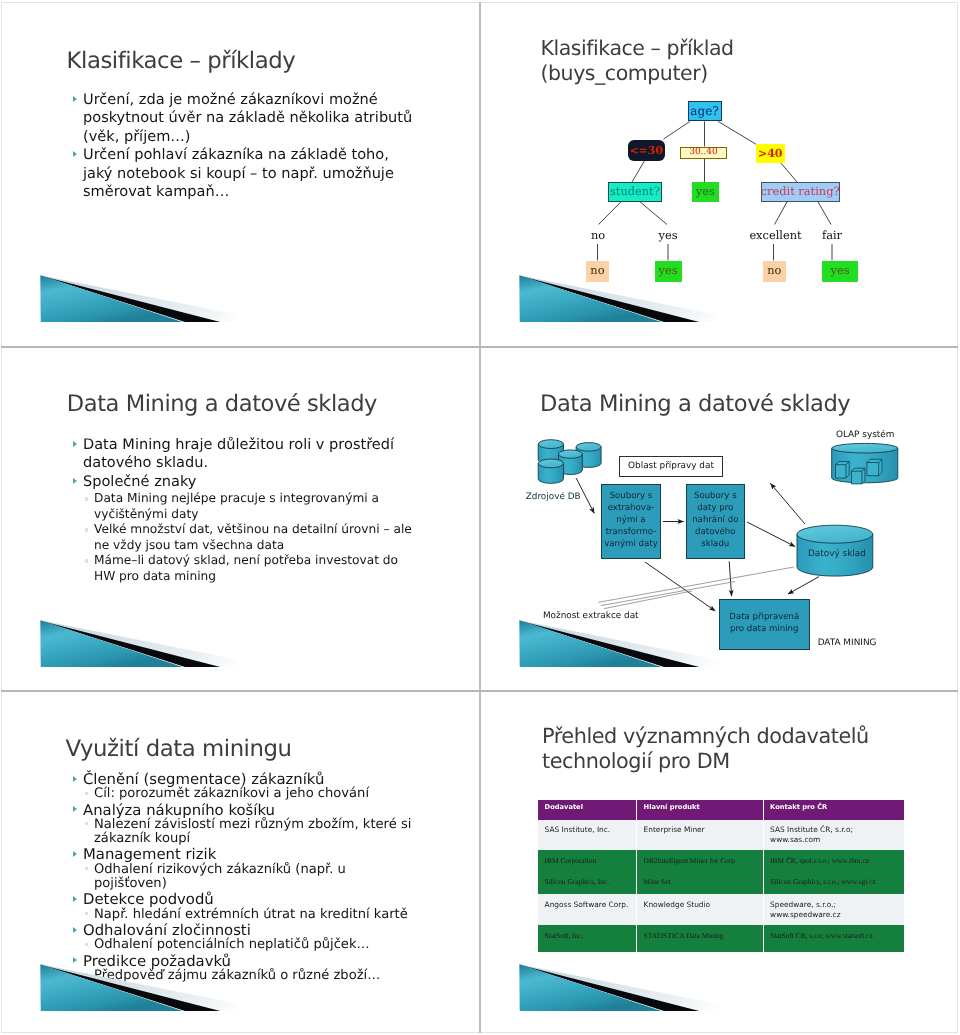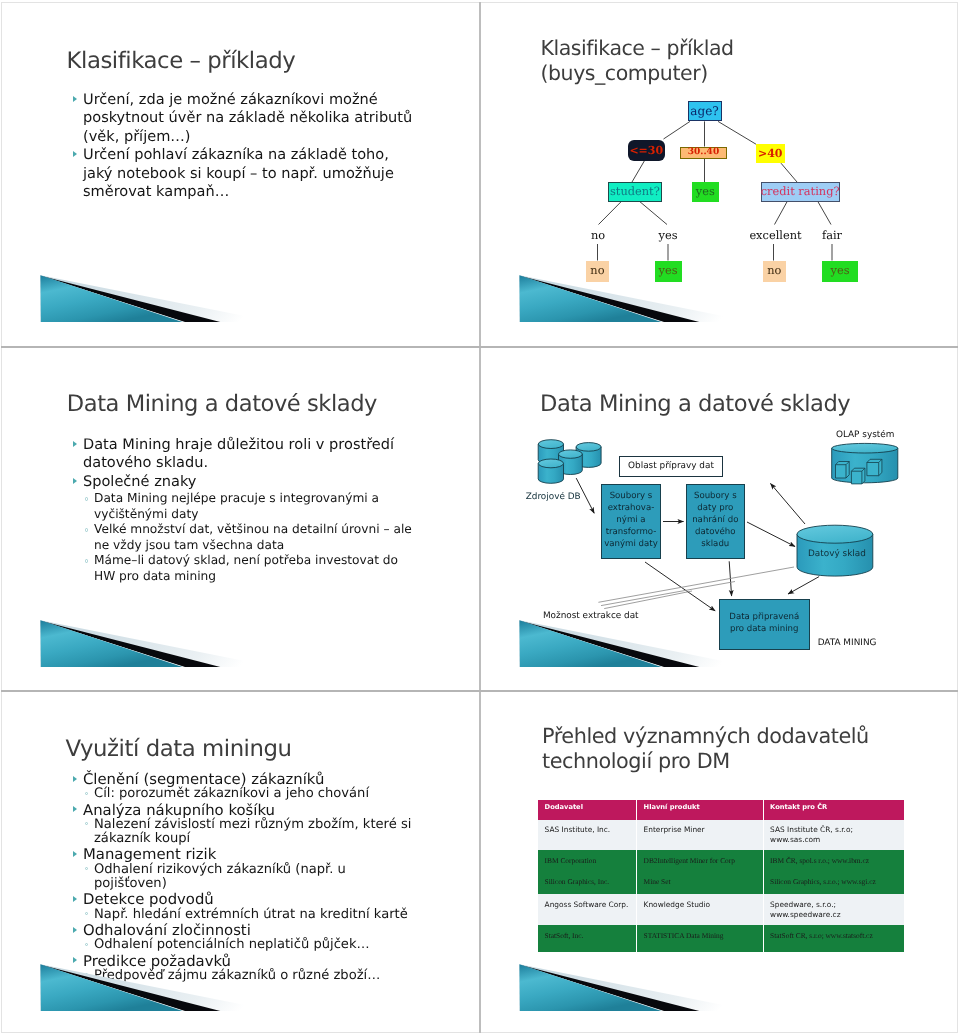--- a/index.html
+++ b/index.html
@@ -41,21 +41,21 @@
   .dbox{position:absolute;box-sizing:border-box;background:#2d9cba;border:1px solid #17404d;
         color:#0d2833;font-size:8.6px;line-height:11.85px;text-align:center;display:flex;
         align-items:center;justify-content:center;white-space:pre-line;}
   .wbox{position:absolute;box-sizing:border-box;background:#ffffff;border:1px solid #1b3440;
         color:#111;font-size:8.9px;display:flex;align-items:center;justify-content:center;}
   .dlabel{position:absolute;color:#121212;font-size:8.9px;white-space:nowrap;line-height:11px;}
   .cyllab{position:absolute;color:#102e38;font-size:8.9px;white-space:nowrap;line-height:11px;}
 
   
   .tbl{position:absolute;border-collapse:collapse;table-layout:fixed;}
-  .tbl th{background:#be185d;color:#ffffff;font-weight:700;text-align:left;
+  .tbl th{background:#701a75;color:#ffffff;font-weight:700;text-align:left;
           font-size:6.7px;height:20.5px;padding:0 0 0 6.6px;vertical-align:top;
           padding-top:3.6px;box-sizing:border-box;border-right:0.9px solid #ffffff;}
   .tbl td{color:#1a1a1a;font-size:7.4px;text-align:left;padding:5.4px 4px 4px 6.6px;
           vertical-align:top;white-space:pre-line;line-height:9.8px;
           border-right:0.8px solid #ffffff;}
   .tbl th.c2,.tbl td.c2{border-right:none;}
   .tbl tr.ra td{background:#eef2f5;}
   .tbl tr.rb td{background:#15803d;font-family:Liberation Serif, serif;}
   .deco{position:absolute;}
   .deco svg{display:block;}
@@ -191,21 +191,21 @@
         <path d="M307,199.8 L294.5,222.5"></path>
         <path d="M338,199.8 L351,222.5"></path>
         <path d="M117.5,242 L117.5,258.5"></path>
         <path d="M188,242 L188,258.5"></path>
         <path d="M293.5,242 L293.5,258.5"></path>
         <path d="M352,242 L352,258.5"></path>
       </g>
     </svg>
     <div class="tnode" style="left:207.5px;top:98.5px;width:34px;height:20.5px;background:#2ec2ef;border:1.6px solid #1a3365;color:#0b2a6b;font-size:12px;">age?</div>
     <div class="tnode" style="left:147.5px;top:138px;width:37.5px;height:21px;background:#0f172a;color:#d82000;font-size:11px;font-weight:700;border-radius:6px;">&lt;=30</div>
-    <div class="tnode" style="left:200px;top:144.5px;width:47px;height:12.5px;background:#fdba74;border:1px solid #7a6a00;color:#d82000;font-size:9px;font-weight:700;">30..40</div>
+    <div class="tnode" style="left:200px;top:144.5px;width:47px;height:12.5px;background:#fef9c3;border:1px solid #7a6a00;color:#d82000;font-size:9px;font-weight:400;">30..40</div>
     <div class="tnode" style="left:275.5px;top:142.2px;width:29.5px;height:19px;background:#ffff00;color:#d82000;font-size:11px;font-weight:700;">&gt;40</div>
     <div class="tnode" style="left:128px;top:180px;width:53.8px;height:19.8px;background:#10eec2;border:1.3px solid #1d4a4a;color:#117a84;font-size:11.4px;">student?</div>
     <div class="tnode" style="left:212px;top:180px;width:26.5px;height:19.8px;background:#22dd22;color:#1f6b1f;font-size:11.4px;">yes</div>
     <div class="tnode" style="left:280.5px;top:180px;width:79.2px;height:19.8px;background:#9ecdf5;border:1.3px solid #44506a;color:#d4335e;font-size:11.4px;">credit rating?</div>
     <div class="elab" style="left:118px;top:227.5px;">no</div>
     <div class="elab" style="left:188px;top:227.5px;">yes</div>
     <div class="elab" style="left:295.5px;top:227.5px;">excellent</div>
     <div class="elab" style="left:352px;top:227.5px;">fair</div>
     <div class="tnode" style="left:105.5px;top:258.5px;width:23.8px;height:21px;background:#fad2a5;color:#3d2a10;font-size:11.4px;">no</div>
     <div class="tnode" style="left:174.5px;top:258.5px;width:27px;height:21px;background:#22dd22;color:#4f5b16;font-size:11.4px;">yes</div>

